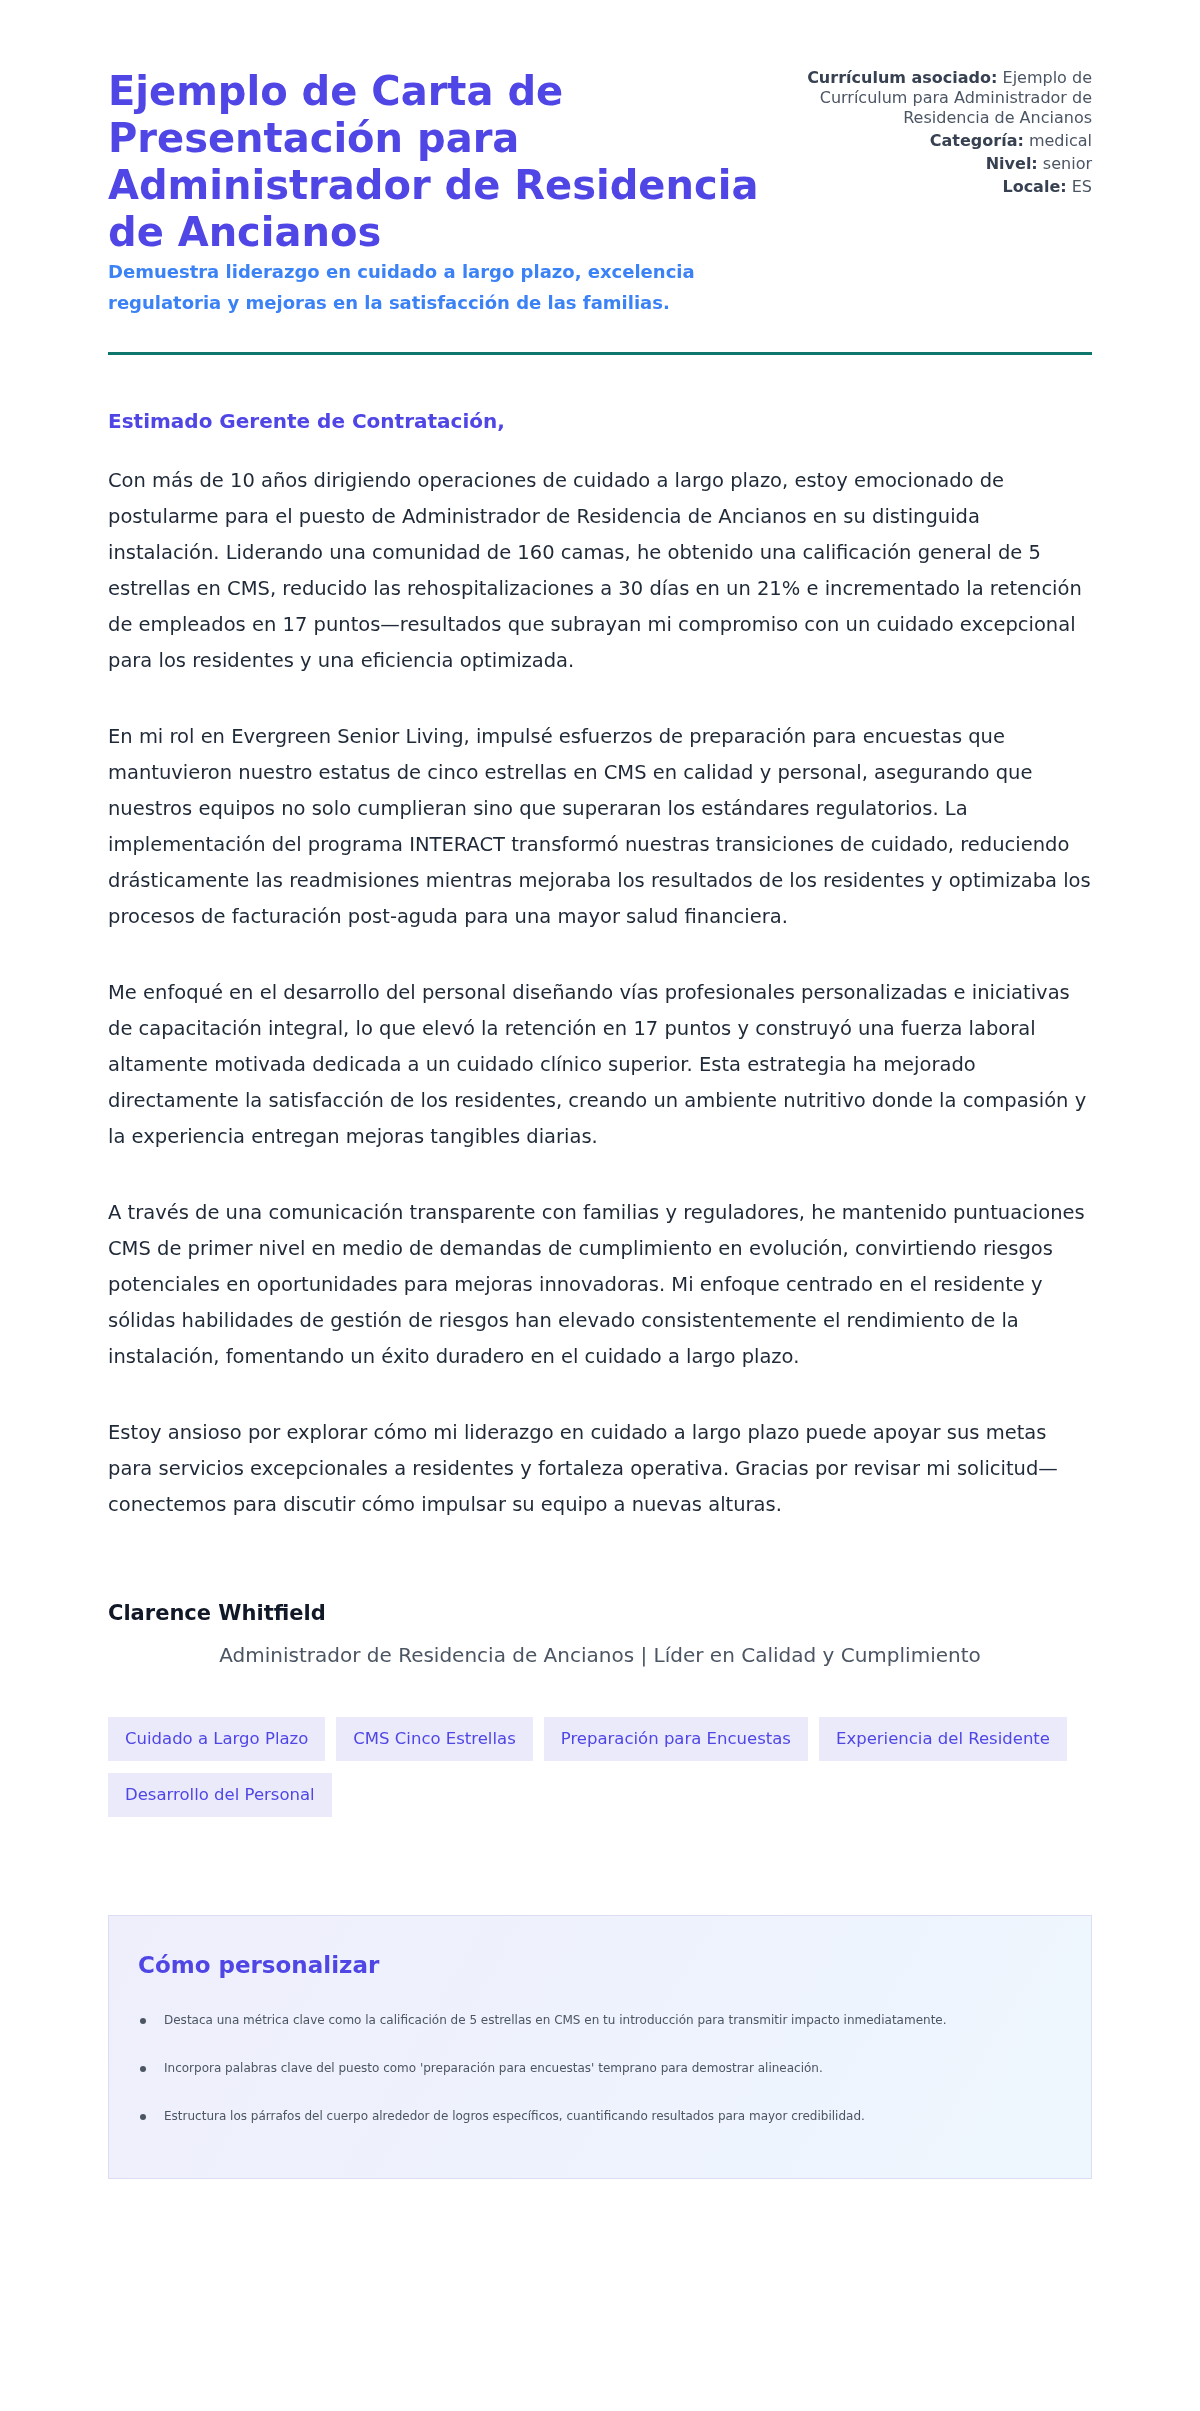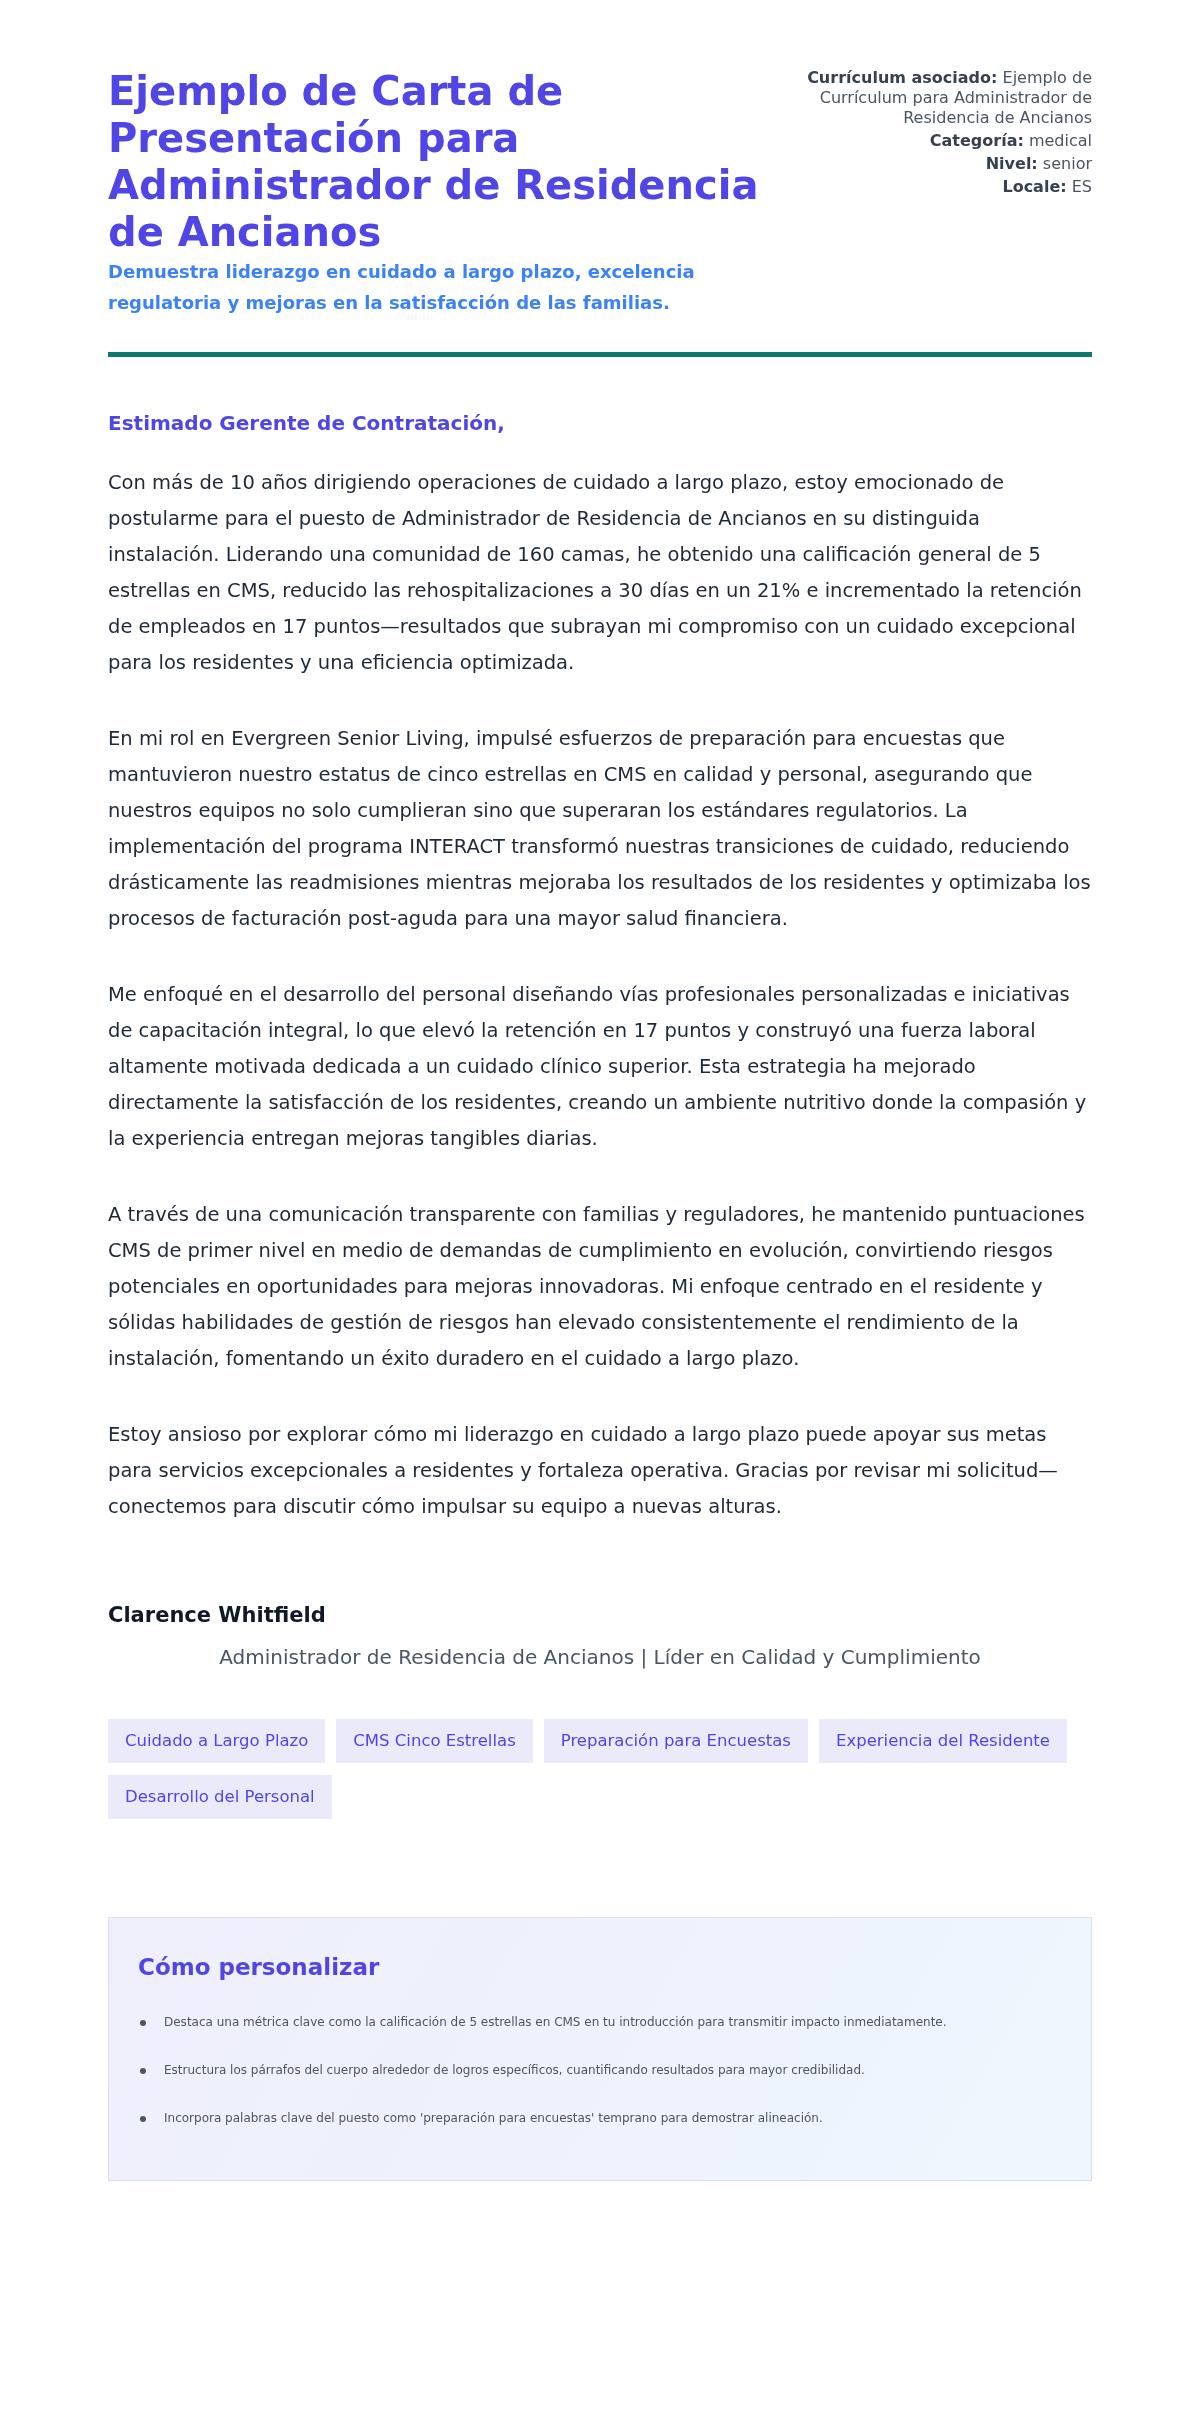--- a/index.html
+++ b/index.html
@@ -12,21 +12,21 @@
     }
     .page {
       width: 1200px;
       padding: 68px 108px 60px 108px;
     }
     .header {
       display: flex;
       justify-content: space-between;
       align-items: flex-start;
       padding-bottom: 34px;
-      border-bottom: 5px solid #0f766e;
+      border-bottom: 3px solid #0f766e;
     }
     .header-left { width: 660px; }
     .title {
       font-size: 40px;
       line-height: 47px;
       font-weight: bold;
       color: #4f46e5;
     }
     .subtitle {
       font-size: 18px;
@@ -183,22 +183,22 @@
 
   <aside class="tips">
     <h3 class="tips-title">Cómo personalizar</h3>
     <ul class="tips-list">
       <li class="tips-item">
         <span class="bullet"></span>
         <span>Destaca una métrica clave como la calificación de 5 estrellas en CMS en tu introducción para transmitir impacto inmediatamente.</span>
       </li>
       <li class="tips-item">
         <span class="bullet"></span>
-        <span>Estructura los párrafos del cuerpo alrededor de logros específicos, cuantificando resultados para mayor credibilidad.</span>
+        <span>Incorpora palabras clave del puesto como 'preparación para encuestas' temprano para demostrar alineación.</span>
       </li>
       <li class="tips-item">
         <span class="bullet"></span>
-        <span>Incorpora palabras clave del puesto como 'preparación para encuestas' temprano para demostrar alineación.</span>
+        <span>Estructura los párrafos del cuerpo alrededor de logros específicos, cuantificando resultados para mayor credibilidad.</span>
       </li>
     </ul>
   </aside>
 
 </div>
 
 </body></html>

